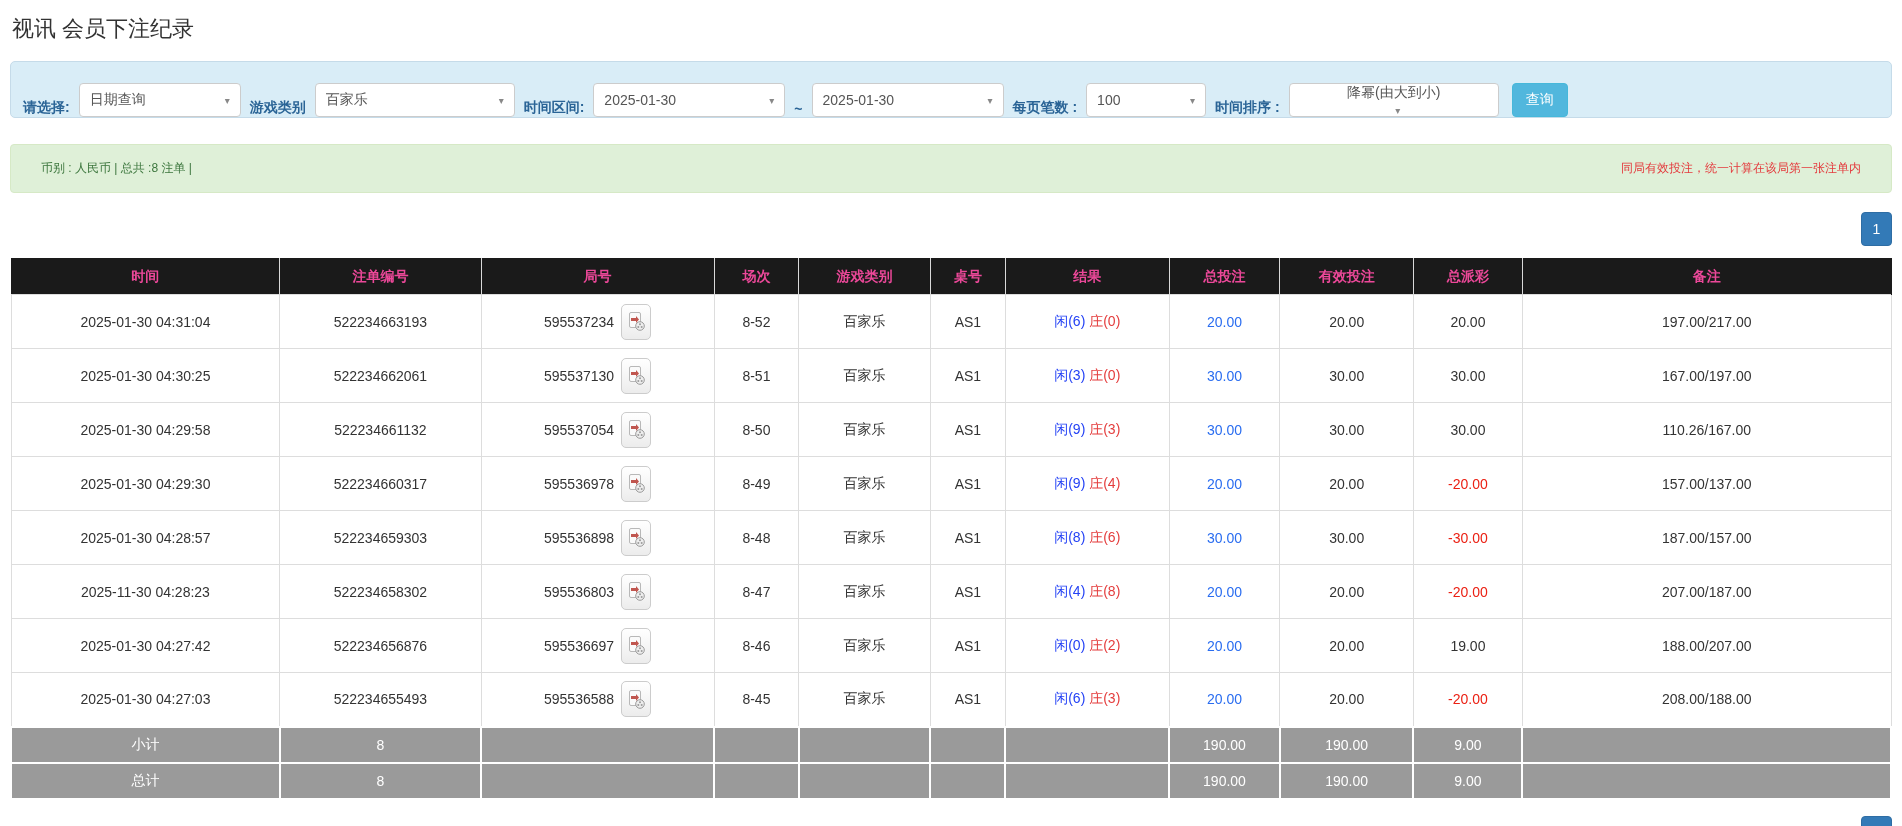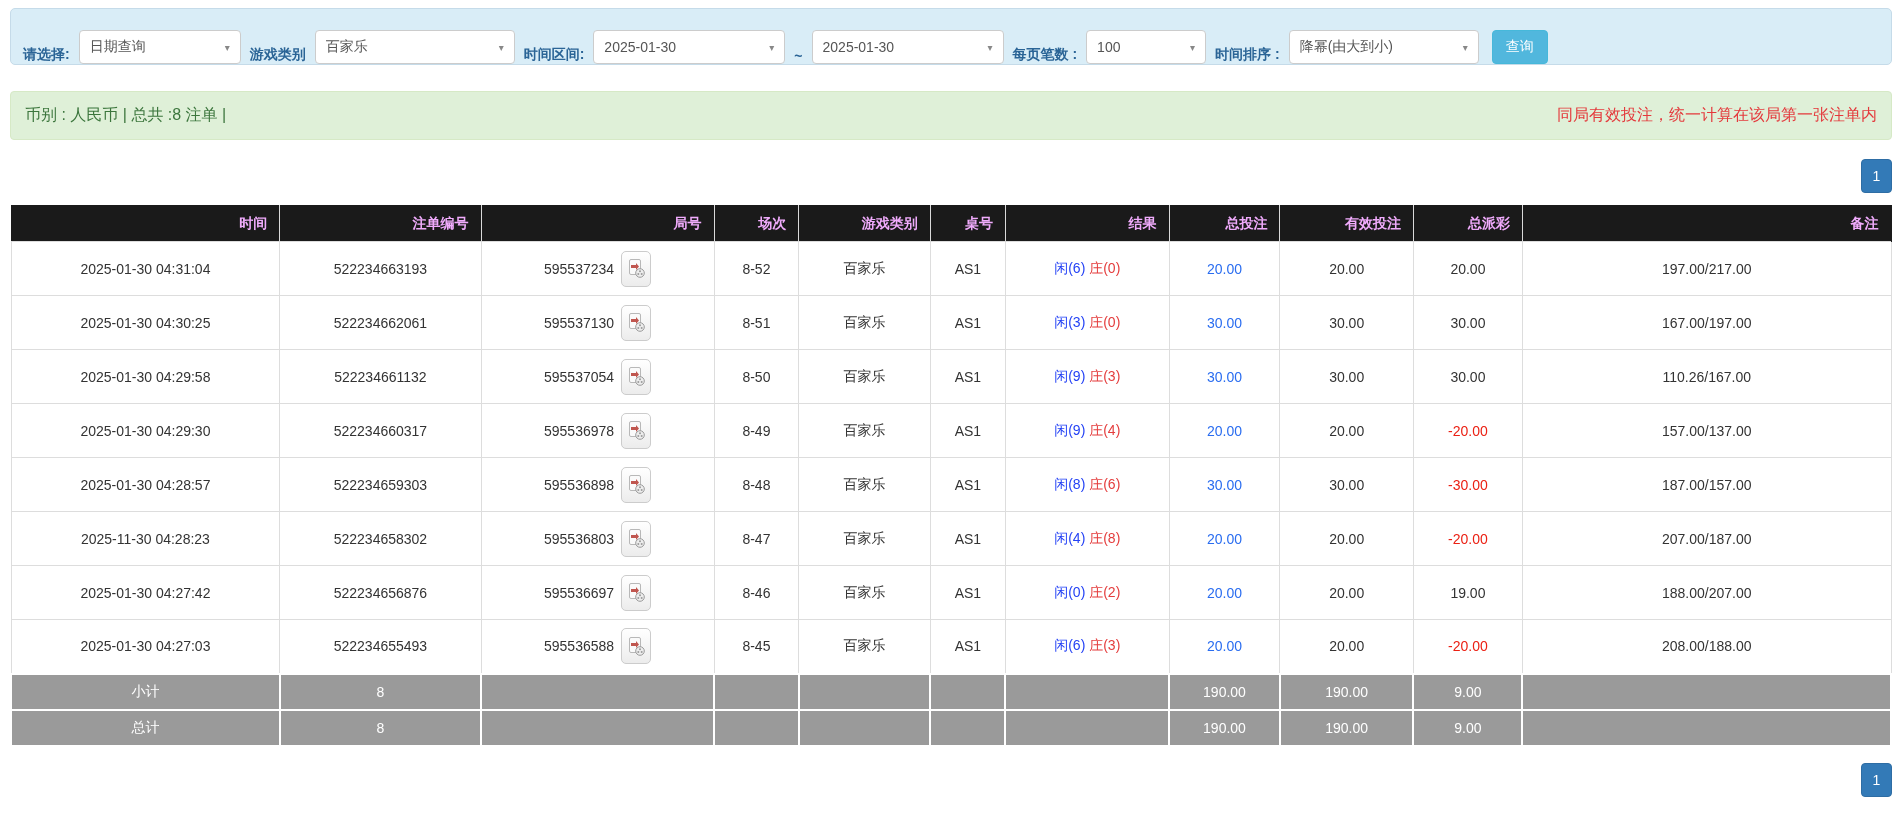--- a/index.html
+++ b/index.html
@@ -26,40 +26,40 @@
   .tilde { color:#2a6496; font-weight:bold; font-size:14px; }
   .btn-search {
     background:#51b7dd; border:1px solid #46b8da; border-radius:4px; color:#fff;
     height:34px; padding:0 13px; font-size:14px; cursor:pointer; margin-left:4px;
     font-family:"Liberation Sans", sans-serif;
   }
 
   
   .info-bar {
     margin-top:26px; background:#dff0d8; border:1px solid #d6e9c6; border-radius:4px;
-    height:49px; padding:0 14px; display:flex; align-items:center; justify-content:space-between;
-    font-size:16px;
+    height:49px; padding:0 30px; display:flex; align-items:center; justify-content:space-between;
+    font-size:12px;
   }
   .info-left { color:#3c763d; }
   .info-note { color:#e4393c; }
 
   
   .pagination-row { display:flex; justify-content:flex-end; margin:19px 0 12px; }
   .pagination-row.bottom { margin:16px 0 0; }
   .page-btn {
     min-width:31px; height:34px; background:#337ab7; border:1px solid #2e6da4;
     border-radius:4px; color:#fff; font-size:14px; display:flex;
     align-items:center; justify-content:center; cursor:pointer;
   }
 
   
   table.records { width:100%; border-collapse:collapse; table-layout:fixed; font-size:14px; }
   table.records thead th {
-    background:#1a1a1a; color:#f0abfc; font-weight:bold; height:36px;
-    border-right:1px solid #d9d9d9; border-top:1px solid #1a1a1a; text-align:right; padding:0 12px;
+    background:#1a1a1a; color:#ec4899; font-weight:bold; height:36px;
+    border-right:1px solid #d9d9d9; border-top:1px solid #1a1a1a; text-align:center; padding:0 12px;
   }
   table.records thead th:last-child { border-right:1px solid #1a1a1a; }
   table.records tbody td {
     background:#fff; border:1px solid #ddd; height:54px; text-align:center;
     color:#333; padding:0 4px; white-space:nowrap; overflow:hidden;
   }
   tr.summary td {
     background:#9a9a9a; color:#fff; border:2px solid #fff; height:36px;
     text-align:center; padding:0 4px;
   }
@@ -73,20 +73,21 @@
     background:linear-gradient(#ffffff,#ececec); margin-left:7px;
     vertical-align:middle; cursor:pointer;
   }
   .round-num { vertical-align:middle; }
 </style>
 </head>
 <body>
 
 <div class="page">
 
+  <div class="page-title">视讯 会员下注纪录</div>
 
   <div class="filter-panel">
     <span class="flabel">请选择:</span>
     <span class="select" style="width:162px;">
       <span>日期查询</span>
       <span class="caret">▾</span>
     </span>
     <span class="flabel">游戏类别</span>
     <span class="select" style="width:200px;">
       <span>百家乐</span>
@@ -101,21 +102,21 @@
     <span class="select" style="width:192px;">
       <span>2025-01-30</span>
       <span class="caret">▾</span>
     </span>
     <span class="flabel">每页笔数 :</span>
     <span class="select" style="width:120px;">
       <span>100</span>
       <span class="caret">▾</span>
     </span>
     <span class="flabel">时间排序 :</span>
-    <span class="select" style="width:190px;">
+    <span class="select" style="width:210px;flex-direction:column;">
       <span>降幂(由大到小)</span>
       <span class="caret">▾</span>
     </span>
     <button class="btn-search">查询</button>
   </div>
 
   <div class="info-bar">
     <span class="info-left">币别 : 人民币 | 总共 :8 注单 |</span>
     <span class="info-note">同局有效投注，统一计算在该局第一张注单内</span>
   </div>

